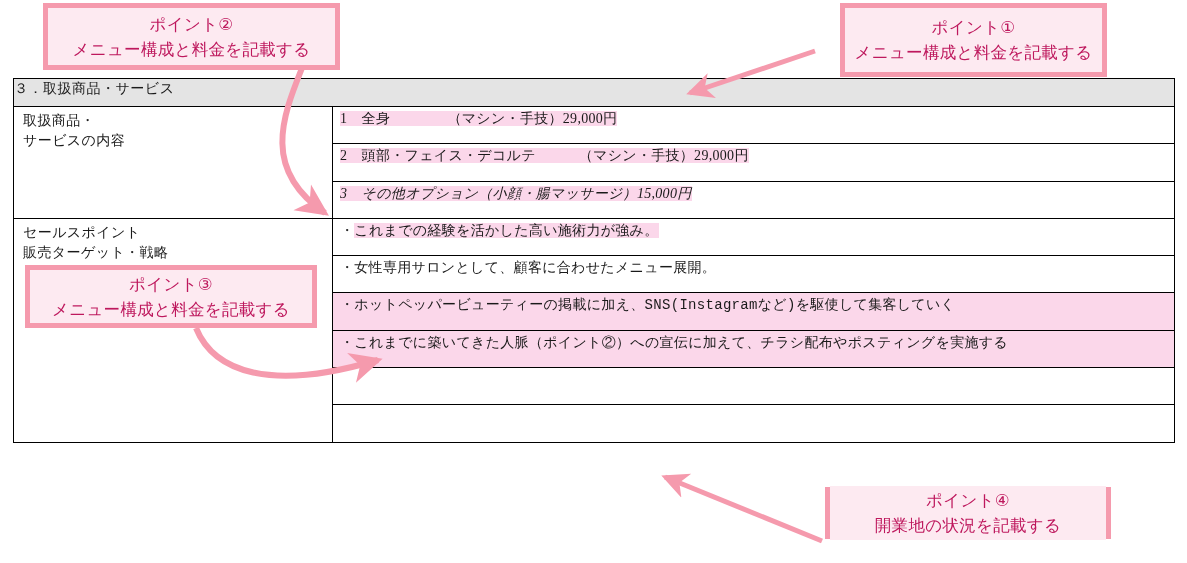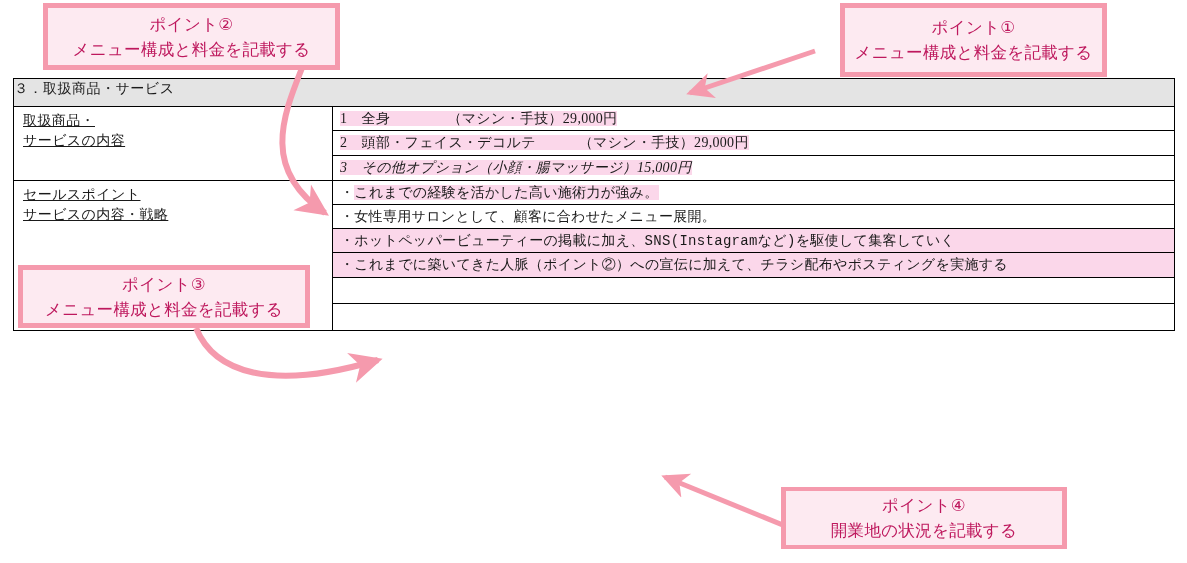--- a/index.html
+++ b/index.html
@@ -58,30 +58,29 @@
     height: 27px;
     padding: 2px 0 2px 12px;
     font-size: 18px;
     letter-spacing: 0.5px;
   }
 
   .label-cell {
     padding: 4px 0 4px 9px !important;
     font-size: 17.5px;
     letter-spacing: 0.4px;
-    text-decoration: underline;
   }
   .label-cell .lbl-line { display: block; white-space: nowrap; }
 
   .content-cell {
     padding: 0 !important;
   }
   .content-cell .crow {
     border-bottom: 1.6px solid #000000;
-    padding: 2px 4px 1px 7px;
+    padding: 2px 4px 14px 7px;
     min-height: 24px;
     box-sizing: border-box;
     letter-spacing: 0.3px;
     white-space: nowrap;
   }
   .content-cell .crow:last-child { border-bottom: none; font-style: italic; }
   .content-cell .crow.wrap { white-space: normal; font-family: Liberation Mono, monospace; }
   .content-cell .crow.empty { min-height: 26px; }
 
   
@@ -111,22 +110,22 @@
     background: #fdeaf1;
     width: 100%;
     padding: 2px 6px;
     box-sizing: border-box;
   }
   .callout .ttl { display: block; }
   .callout .sub { display: block; white-space: nowrap; }
 
   #callout-1 { left: 817px; top: 3px;  width: 267px; height: 74px; margin-left: 23px; }
   #callout-2 { left: 43px;  top: 3px;  width: 297px; height: 67px; }
-  #callout-3 { left: 18px;  top: 265px; width: 292px; height: 63px; }
-  #callout-4 { left: 781px; top: 487px; width: 286px; height: 62px; }
+  #callout-3 { left: 25px;  top: 265px; width: 292px; height: 63px; }
+  #callout-4 { left: 825px; top: 487px; width: 286px; height: 52px; }
 </style>
 </head>
 <body>
 
 <div id="canvas">
 
   <table id="doc-table">
     <colgroup>
       <col style="width:319px">
       <col style="width:842px">
@@ -151,21 +150,21 @@
           </div>
           <div class="crow">
             <span class="hl">3　その他オプション（小顔・腸マッサージ）15,000円</span>
           </div>
         </td>
       </tr>
 
       <tr>
         <td class="label-cell">
           <span class="lbl-line">セールスポイント</span>
-          <span class="lbl-line">サービスの内容・戦略</span>
+          <span class="lbl-line">販売ターゲット・戦略</span>
         </td>
         <td class="content-cell">
           <div class="crow"><span>・</span><span class="hl">これまでの経験を活かした高い施術力が強み。</span></div>
           <div class="crow"><span>・</span><span>女性専用サロンとして、顧客に合わせたメニュー展開。</span></div>
           <div class="crow wrap hl"><span>・</span><span>ホットペッパービューティーの掲載に加え、SNS(Instagramなど)を駆使して集客していく</span></div>
           <div class="crow wrap hl"><span>・</span><span>これまでに築いてきた人脈（ポイント②）への宣伝に加えて、チラシ配布やポスティングを実施する</span></div>
           <div class="crow empty">&nbsp;</div>
           <div class="crow empty">&nbsp;</div>
         </td>
       </tr>

